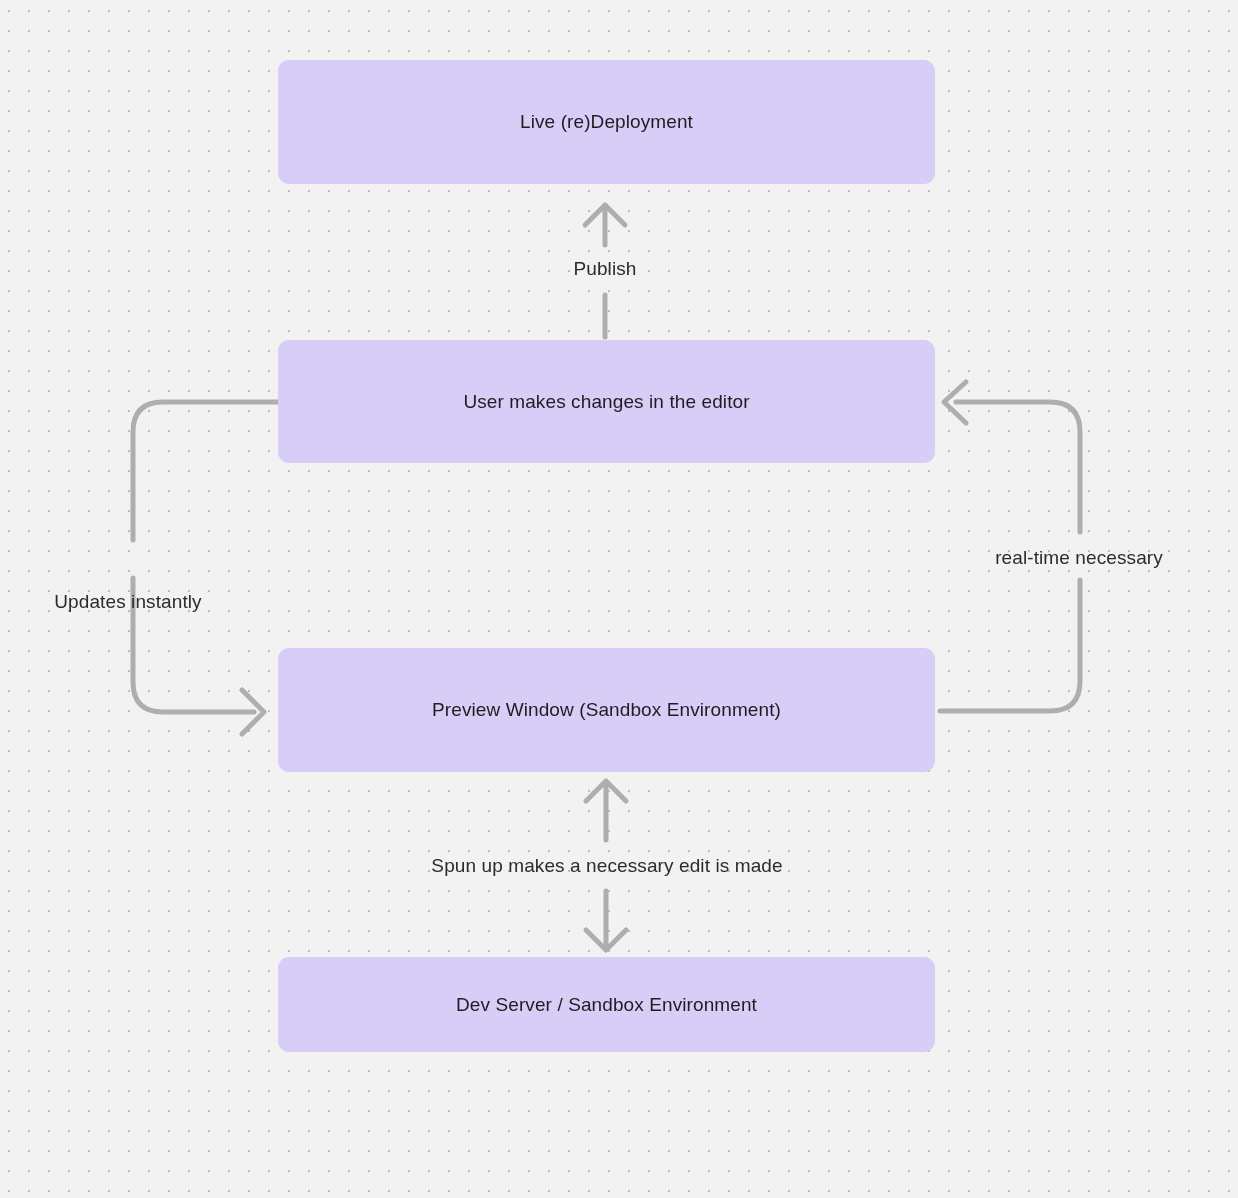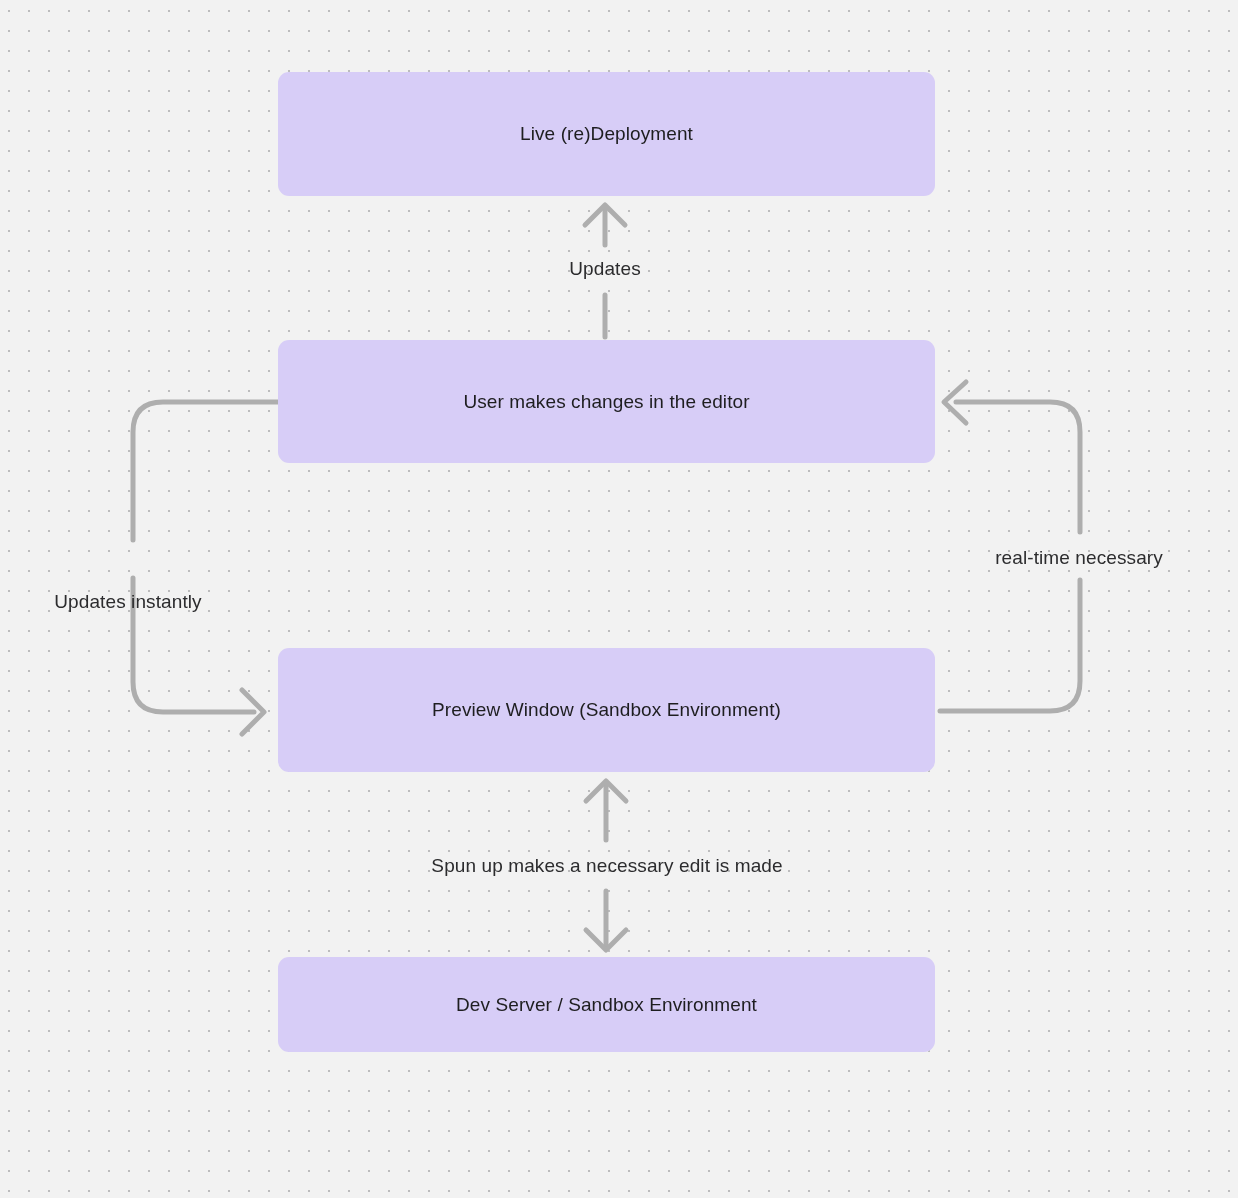--- a/index.html
+++ b/index.html
@@ -37,21 +37,21 @@
     height: 124px;
     background: #d7cdf7;
     border-radius: 11px;
     display: flex;
     align-items: center;
     justify-content: center;
     font-size: 19px;
     color: #1e1e20;
     letter-spacing: 0.1px;
   }
-  .node-1 { top: 72px; }
+  .node-1 { top: 60px; }
   .node-2 { top: 340px; height: 123px; }
   .node-3 { top: 648px; }
   .node-4 { top: 957px; height: 95px; }
   .edge-label {
     position: absolute;
     transform: translate(-50%, -50%);
     font-size: 19px;
     color: #2c2c2e;
     white-space: nowrap;
     letter-spacing: 0.1px;
@@ -95,18 +95,18 @@
   </div>
 
   <div class="node node-3">
     <span>Preview Window (Sandbox Environment)</span>
   </div>
 
   <div class="node node-4">
     <span>Dev Server / Sandbox Environment</span>
   </div>
 
-  <div class="edge-label label-publish">Updates</div>
+  <div class="edge-label label-publish">Publish</div>
   <div class="edge-label label-updates">Updates instantly</div>
   <div class="edge-label label-realtime">real-time necessary</div>
   <div class="edge-label label-spunup">Spun up makes a necessary edit is made</div>
 
 </div>
 
 </body></html>

